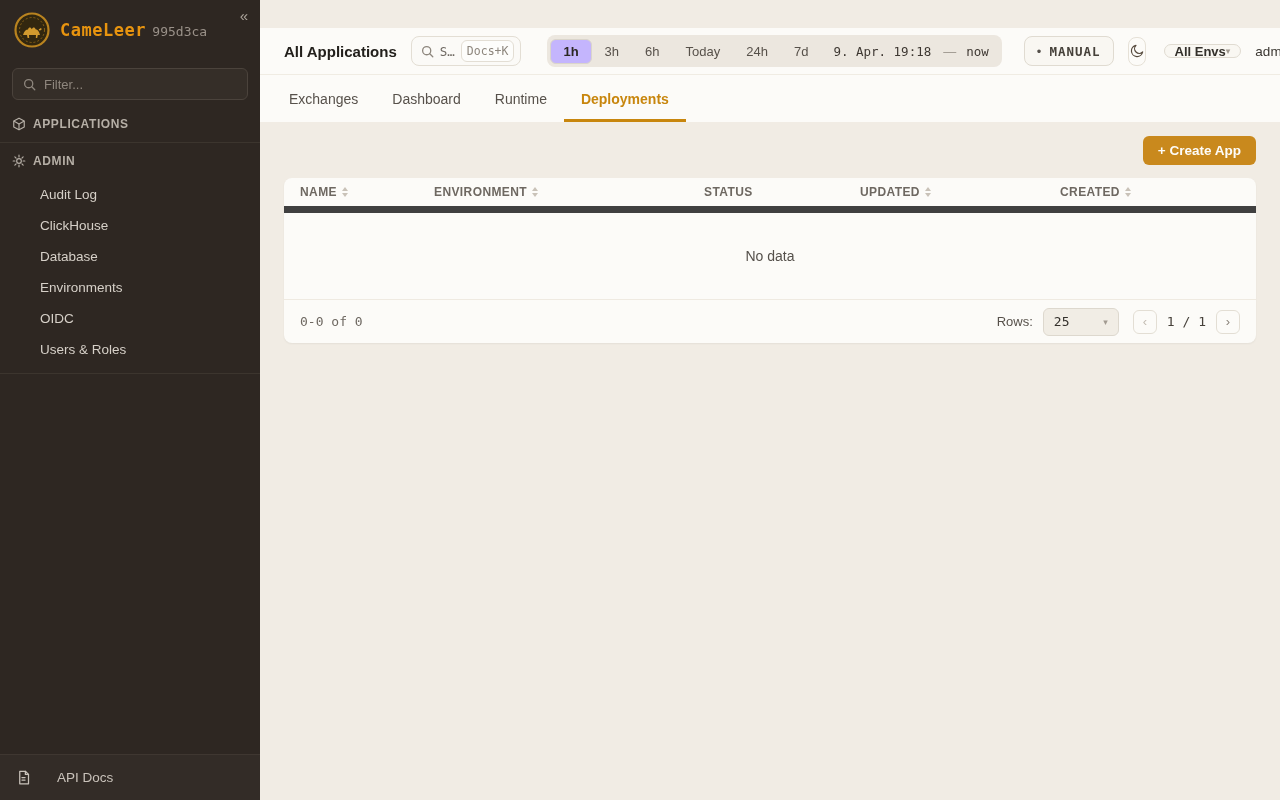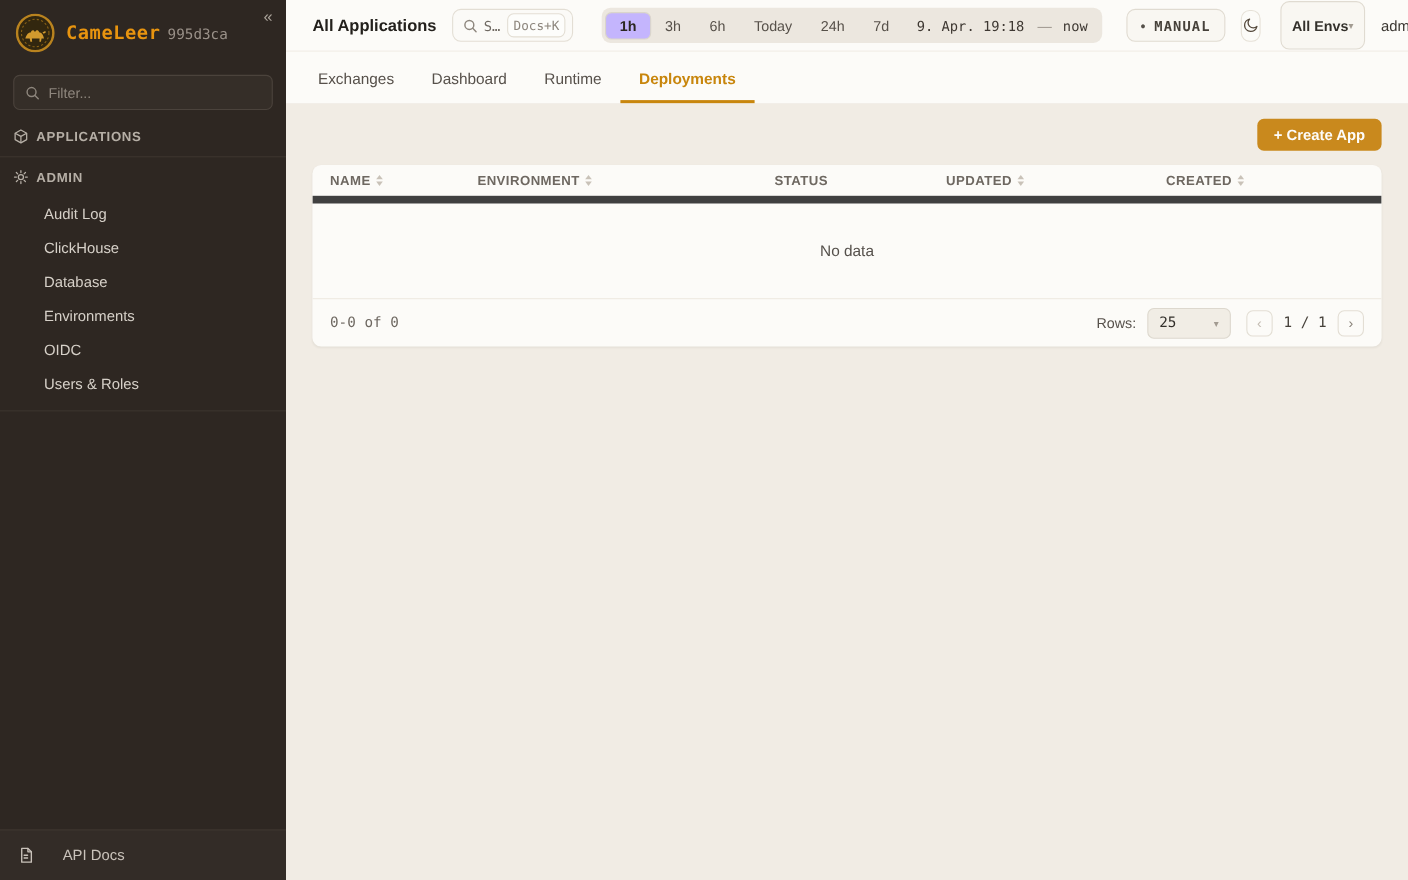--- a/index.html
+++ b/index.html
@@ -69,21 +69,21 @@
     color: #C9C2BA; font-size: 13.5px; cursor: pointer;
   }
 
   
   .main { flex: 1; display: flex; flex-direction: column; min-width: 0; }
 
   .topbar {
     height: 47px; background: #FCFBF8;
     border-bottom: 1px solid #F0ECE3;
     display: flex; align-items: center;
-    padding-left: 24px; white-space: nowrap; overflow: hidden;
+    padding-left: 24px; white-space: nowrap; overflow: hidden; margin-top: 28px;
   }
   .page-title { font-size: 15px; font-weight: bold; color: #23201C; }
   .search-box {
     margin-left: 14px; height: 30px; width: 120px;
     border: 1px solid #E3DED4; border-radius: 8px; background: #FBFAF7;
     display: flex; align-items: center; gap: 6px; padding: 0 6px 0 9px;
     cursor: pointer;
   }
   .search-text { font-family: "DejaVu Sans Mono", monospace; font-size: 12.5px; color: #6F6962; }
   .kbd-badge {
@@ -123,21 +123,21 @@
   .manual-label {
     font-family: "DejaVu Sans Mono", monospace; font-size: 12.5px; font-weight: bold;
     color: #46413A; letter-spacing: 1px;
   }
   .moon-btn {
     margin-left: 14px; width: 29px; height: 29px;
     border: 1px solid #E6E1D7; border-radius: 8px; background: #FCFBF8;
     display: flex; align-items: center; justify-content: center; cursor: pointer;
   }
   .env-select {
-    margin-left: 18px; width: 110px; height: 44px;
+    margin-left: 18px; width: 110px; height: 14px;
     border: 1px solid #E0DBD1; border-radius: 8px; background: #F9F7F2;
     display: flex; align-items: center; padding: 4px 10px; cursor: pointer; justify-content: center;
   }
   .env-label { font-size: 13px; font-weight: bold; color: #33302B; margin: 0 auto; }
   .caret { color: #A29B91; font-size: 9px; }
   .user-name { margin-left: 14px; font-size: 13.5px; color: #3A3631; }
 
   .tabs-row {
     height: 47px; background: #FCFBF8;
     display: flex; align-items: stretch; padding: 0 12px;

